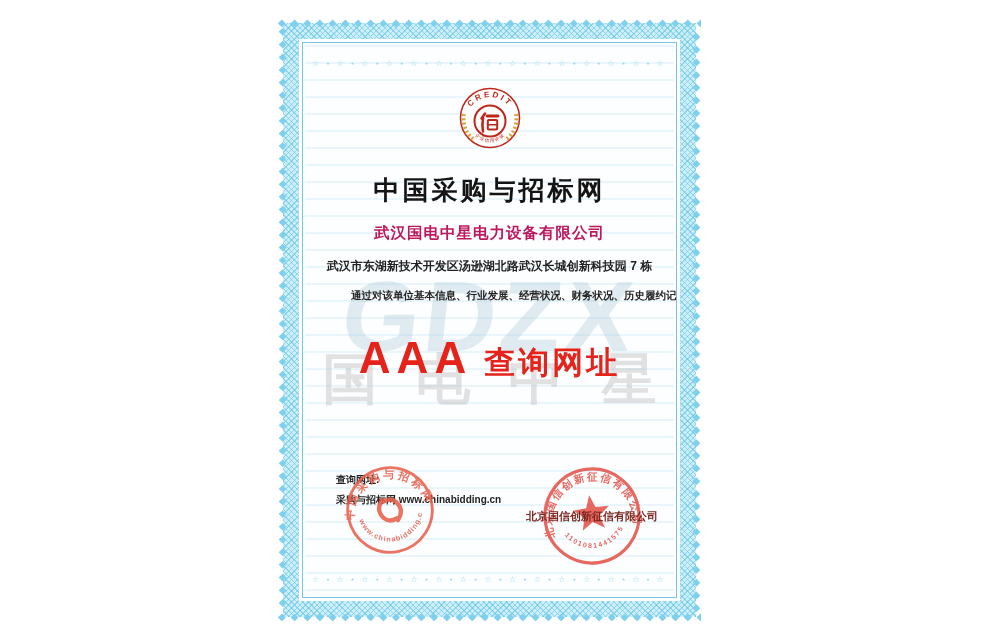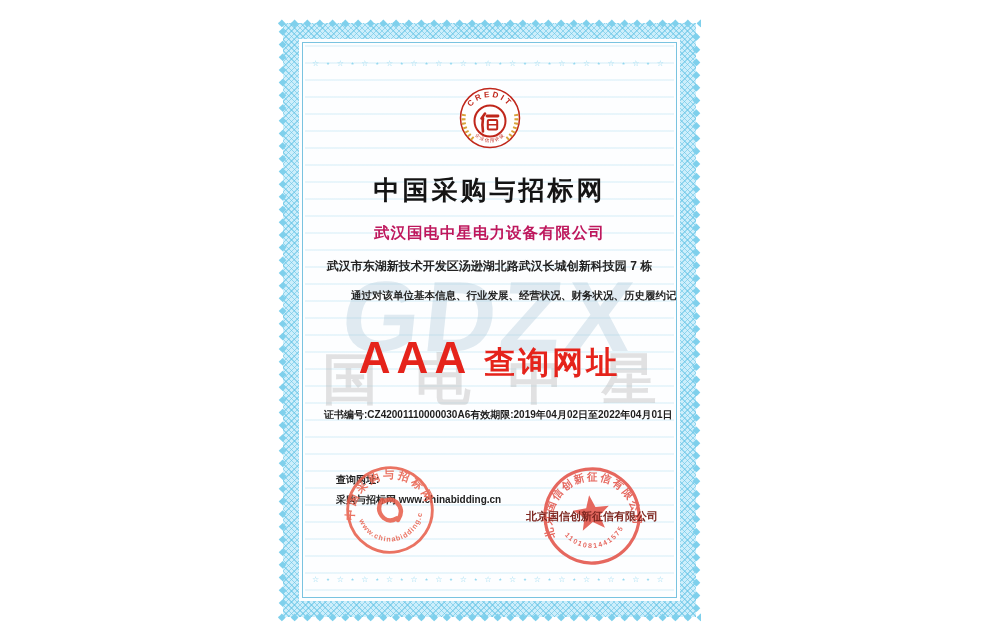--- a/index.html
+++ b/index.html
@@ -120,24 +120,20 @@
 
   <div class="bodytext">
     <div class="l1">通过对该单位基本信息、行业发展、经营状况、财务状况、历史履约记</div>
   </div>
 
   <div class="rating">
     <span class="latin">AAA</span>
     <span class="cn">查询网址</span>
   </div>
 
-  <div class="meta">
-    <span>证书编号:CZ42001110000030A6</span>
-    <span>有效期限:2019年04月02日至2022年04月01日</span>
-  </div>
 
   <div class="footer">
     <div>查询网址:</div>
     <div>采购与招标网 www.chinabidding.cn</div>
   </div>
 
   <svg class="stamp stamp-left" viewBox="0 0 100 100">
     <defs>
       <path id="lsTop" d="M 11,56 A 39,39 0 1 1 89,56" fill="none"></path>
       <path id="lsBot" d="M 17,57 A 34,34 0 0 0 83,57" fill="none"></path>

